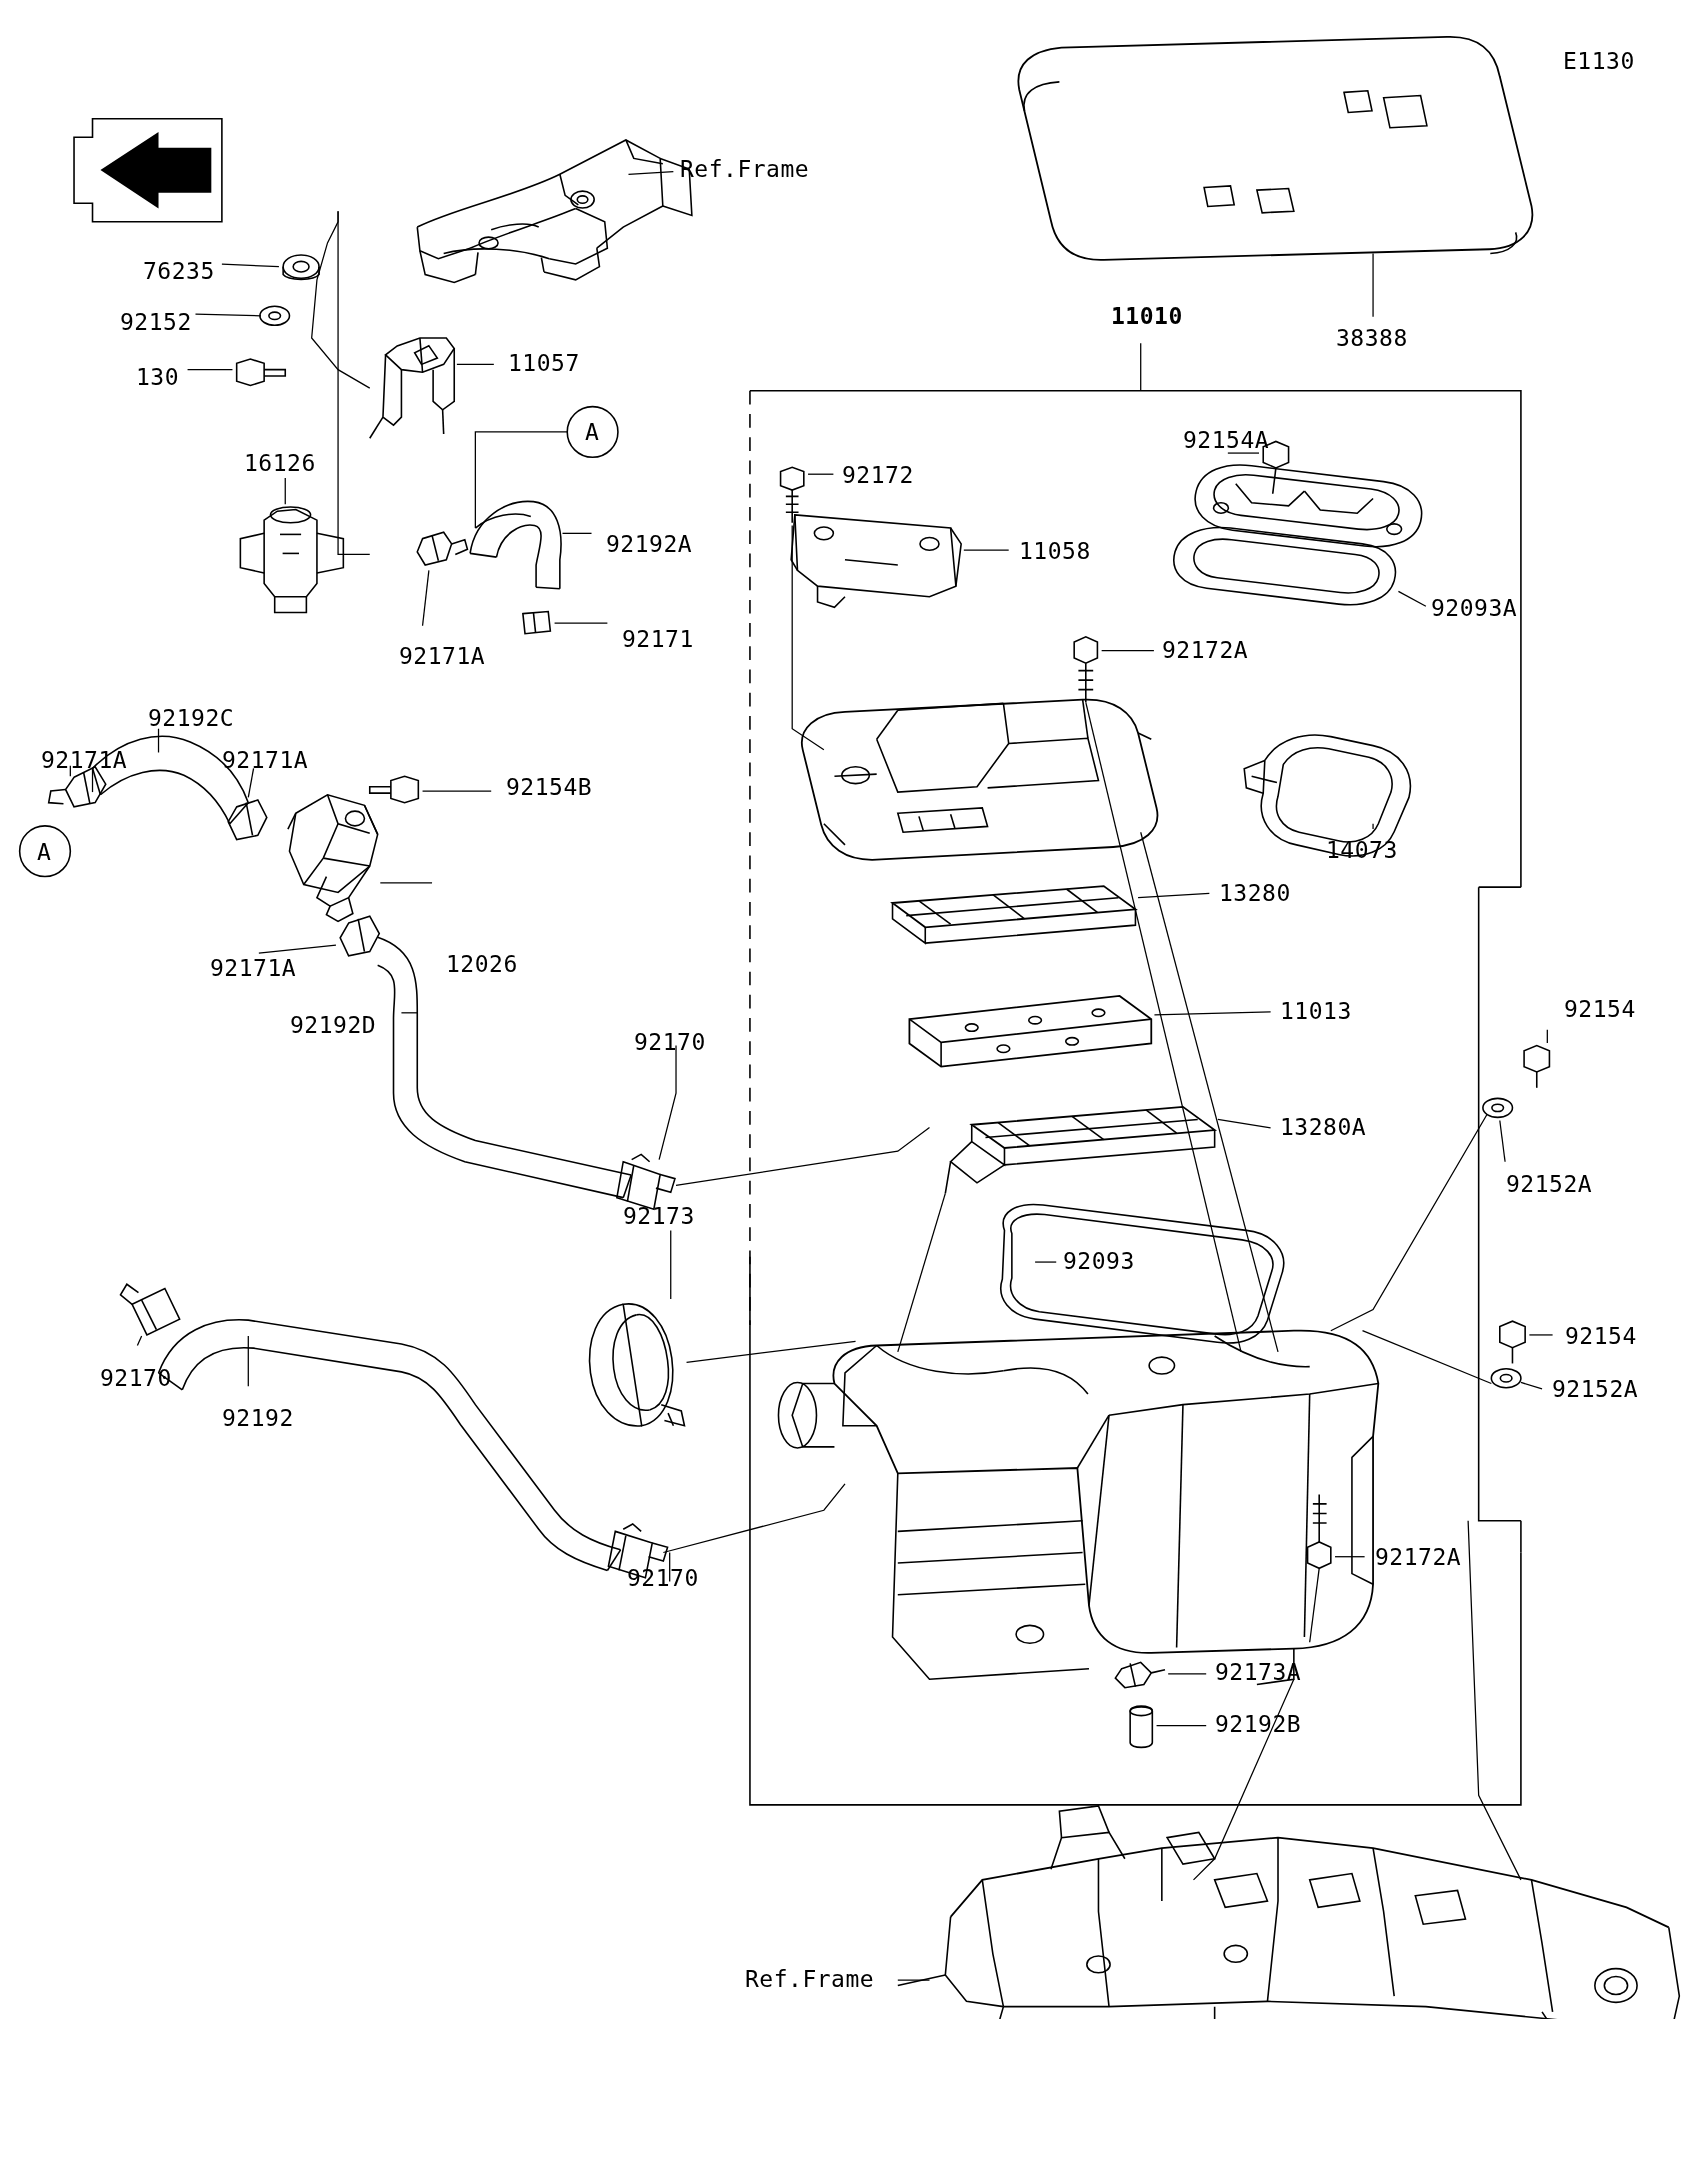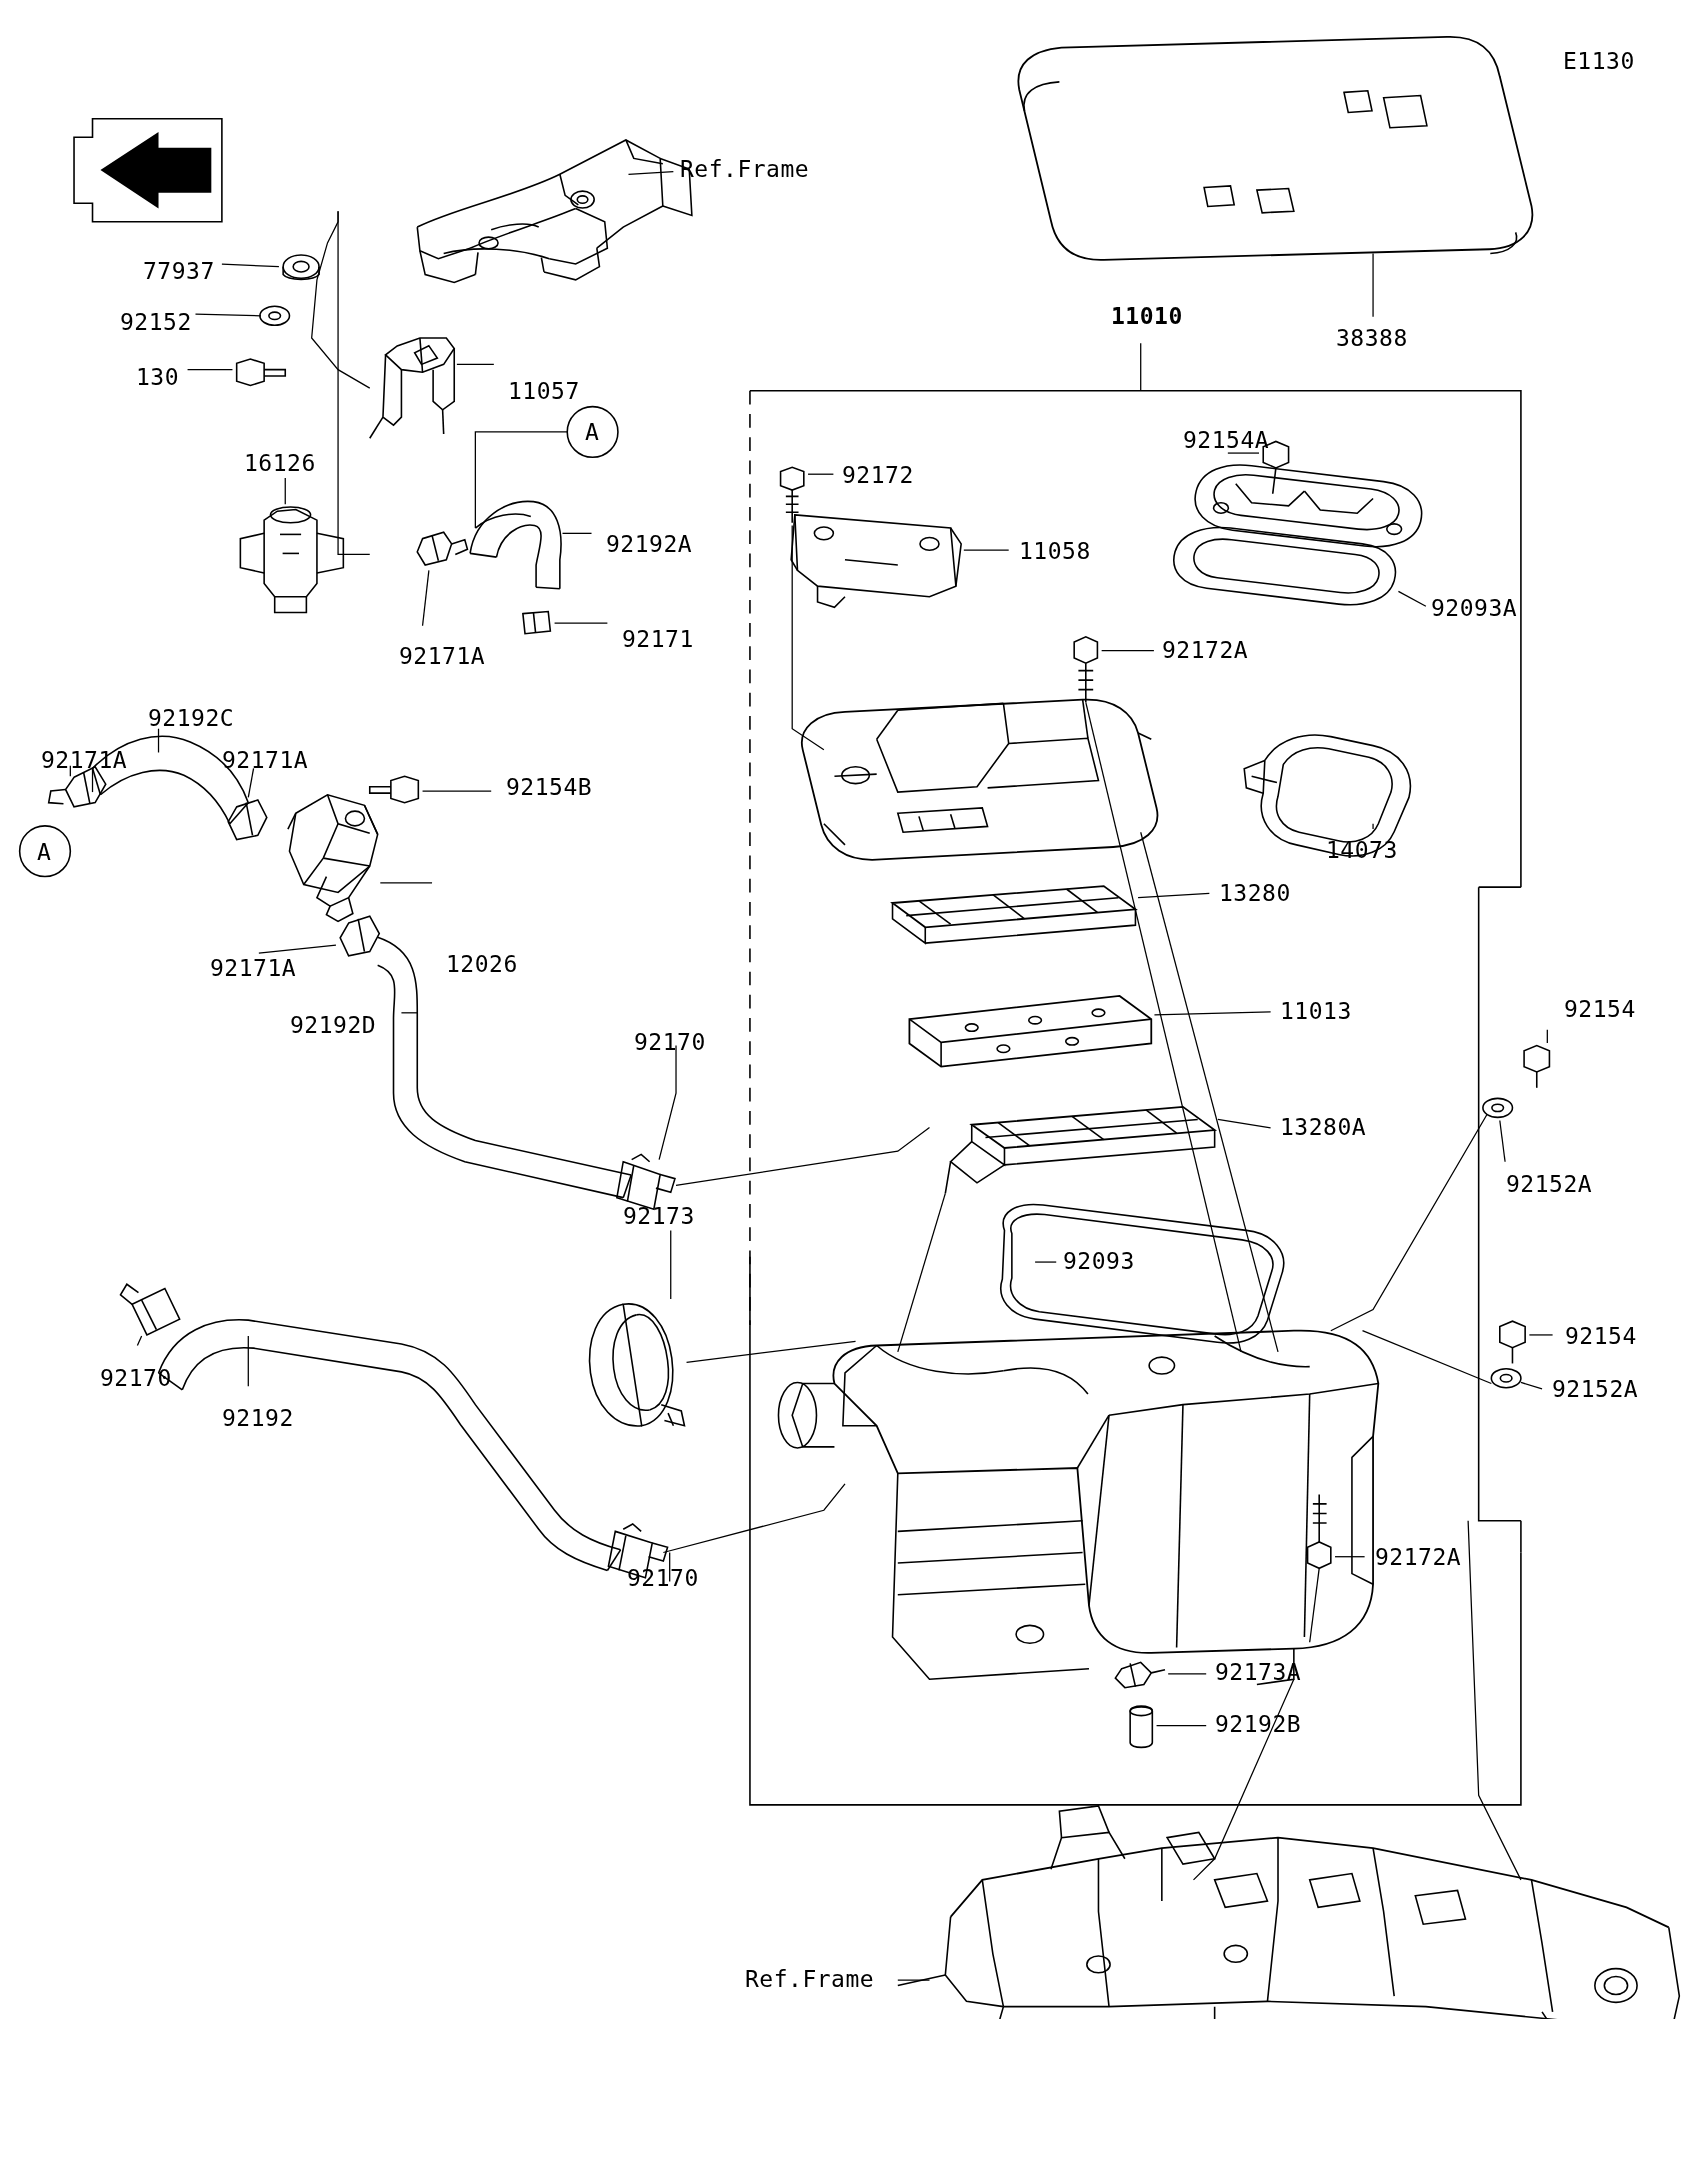--- a/index.html
+++ b/index.html
@@ -487,24 +487,24 @@
   </div>
 
   <div class="lbl" style="left:1563px; top:50px;">E1130</div>
 
   <div class="lbl" style="left:680px; top:158px;">Ref.Frame</div>
   <div class="lbl" style="left:745px; top:1968px;">Ref.Frame</div>
 
   <div class="lbl" style="left:585px; top:421px;">A</div>
   <div class="lbl" style="left:37px; top:841px;">A</div>
 
-  <div class="lbl" style="left:143px;  top:260px;">77937</div>
+  <div class="lbl" style="left:143px;  top:260px;">76235</div>
   <div class="lbl" style="left:120px;  top:311px;">92152</div>
   <div class="lbl" style="left:136px;  top:366px;">130</div>
-  <div class="lbl" style="left:508px;  top:380px;text-align:center;">11057</div>
+  <div class="lbl" style="left:508px;  top:352px;text-align:center;">11057</div>
   <div class="lbl" style="left:244px;  top:452px;">16126</div>
   <div class="lbl" style="left:606px; top:533px;">92192A</div>
   <div class="lbl" style="left:622px; top:628px;">92171</div>
   <div class="lbl" style="left:399px;  top:645px;">92171A</div>
   <div class="lbl" style="left:148px;  top:707px;">92192C</div>
   <div class="lbl" style="left:41px;   top:749px;">92171A</div>
   <div class="lbl" style="left:222px;  top:749px;">92171A</div>
   <div class="lbl" style="left:506px;  top:756px;margin-top:20px;">92154B</div>
   <div class="lbl" style="left:446px;  top:934px;margin-top:19px;">12026</div>
   <div class="lbl" style="left:210px;  top:957px;">92171A</div>

